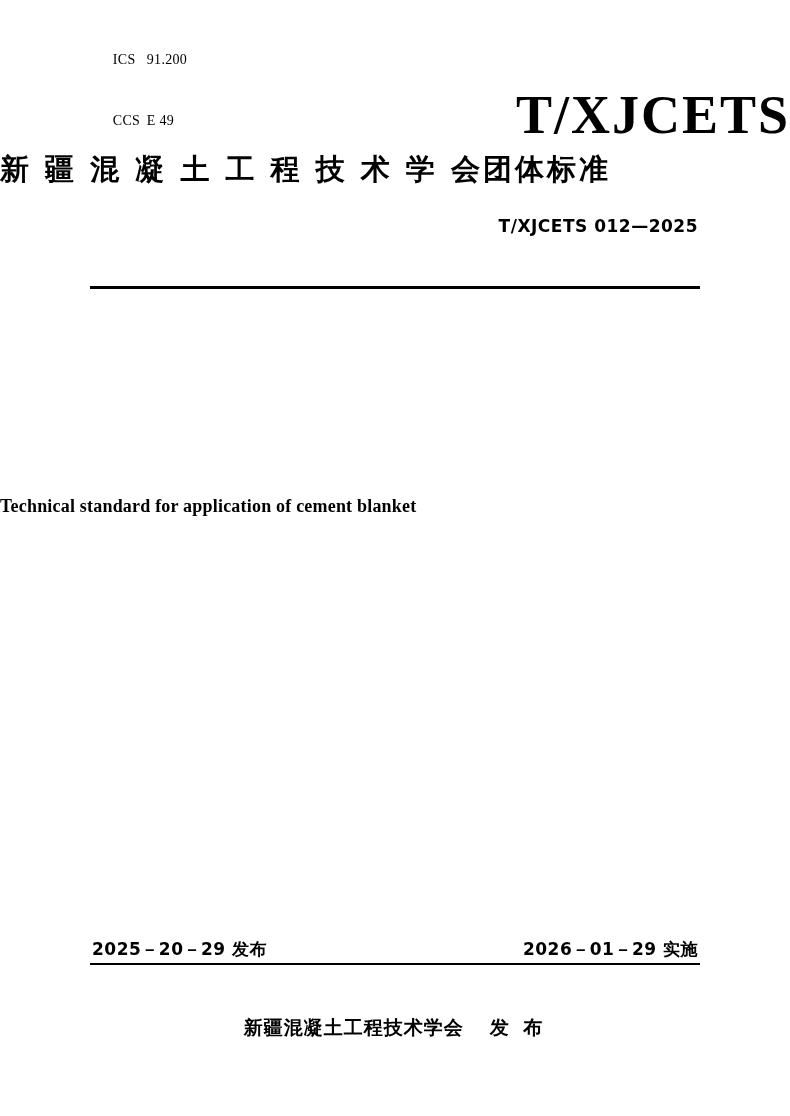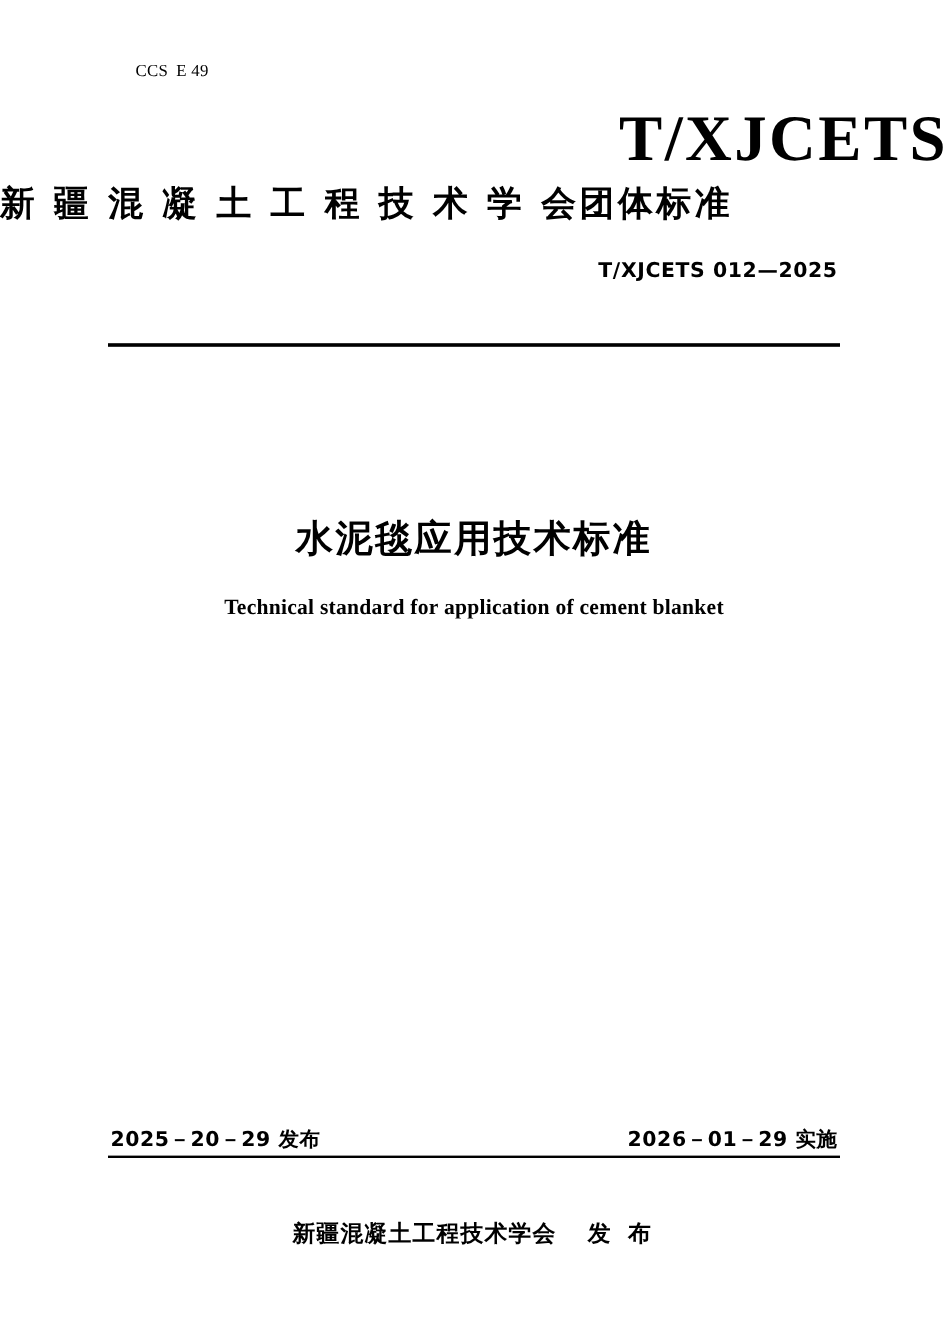--- a/index.html
+++ b/index.html
@@ -101,21 +101,21 @@
     font-family: "DejaVu Sans", sans-serif;
     font-weight: bold;
     font-size: 31px;
     letter-spacing: 2px;
   }
   .title-en {
     position: absolute;
     left: 0;
     right: 0;
     top: 496px;
-    text-align: center;
+    text-align: left;
     font-family: "Liberation Serif", serif;
     font-weight: bold;
     font-size: 18px;
     letter-spacing: 0.2px;
   }
 
   
   .date-issue {
     position: absolute;
     left: 92px;
@@ -153,33 +153,35 @@
     letter-spacing: 4px;
   }
 </style>
 </head>
 <body>
 
 <div class="page">
 
   <div class="codes">
     <div class="code-row">
+      <span class="code-label">ICS</span><span>91.200</span>
+    </div>
+    <div class="code-row">
       <span class="code-label">CCS</span><span>E 49</span>
     </div>
   </div>
 
   <div class="std-mark">T/XJCETS</div>
 
   <div class="org-line">新 疆 混 凝 土 工 程 技 术 学 会团体标准</div>
 
   <div class="std-number">T/XJCETS 012—2025</div>
 
   <div class="rule-top"></div>
 
-  <div class="title-cn">水泥毯应用技术标准</div>
   <div class="title-en">Technical standard for application of cement blanket</div>
 
   <div class="rule-bottom"></div>
 
   <div class="date-issue">2025－20－29 发布</div>
   <div class="date-effective">2026－01－29 实施</div>
 
   <div class="publisher">
     <span>新疆混凝土工程技术学会</span><span class="pub-verb">发  布</span>
   </div>

